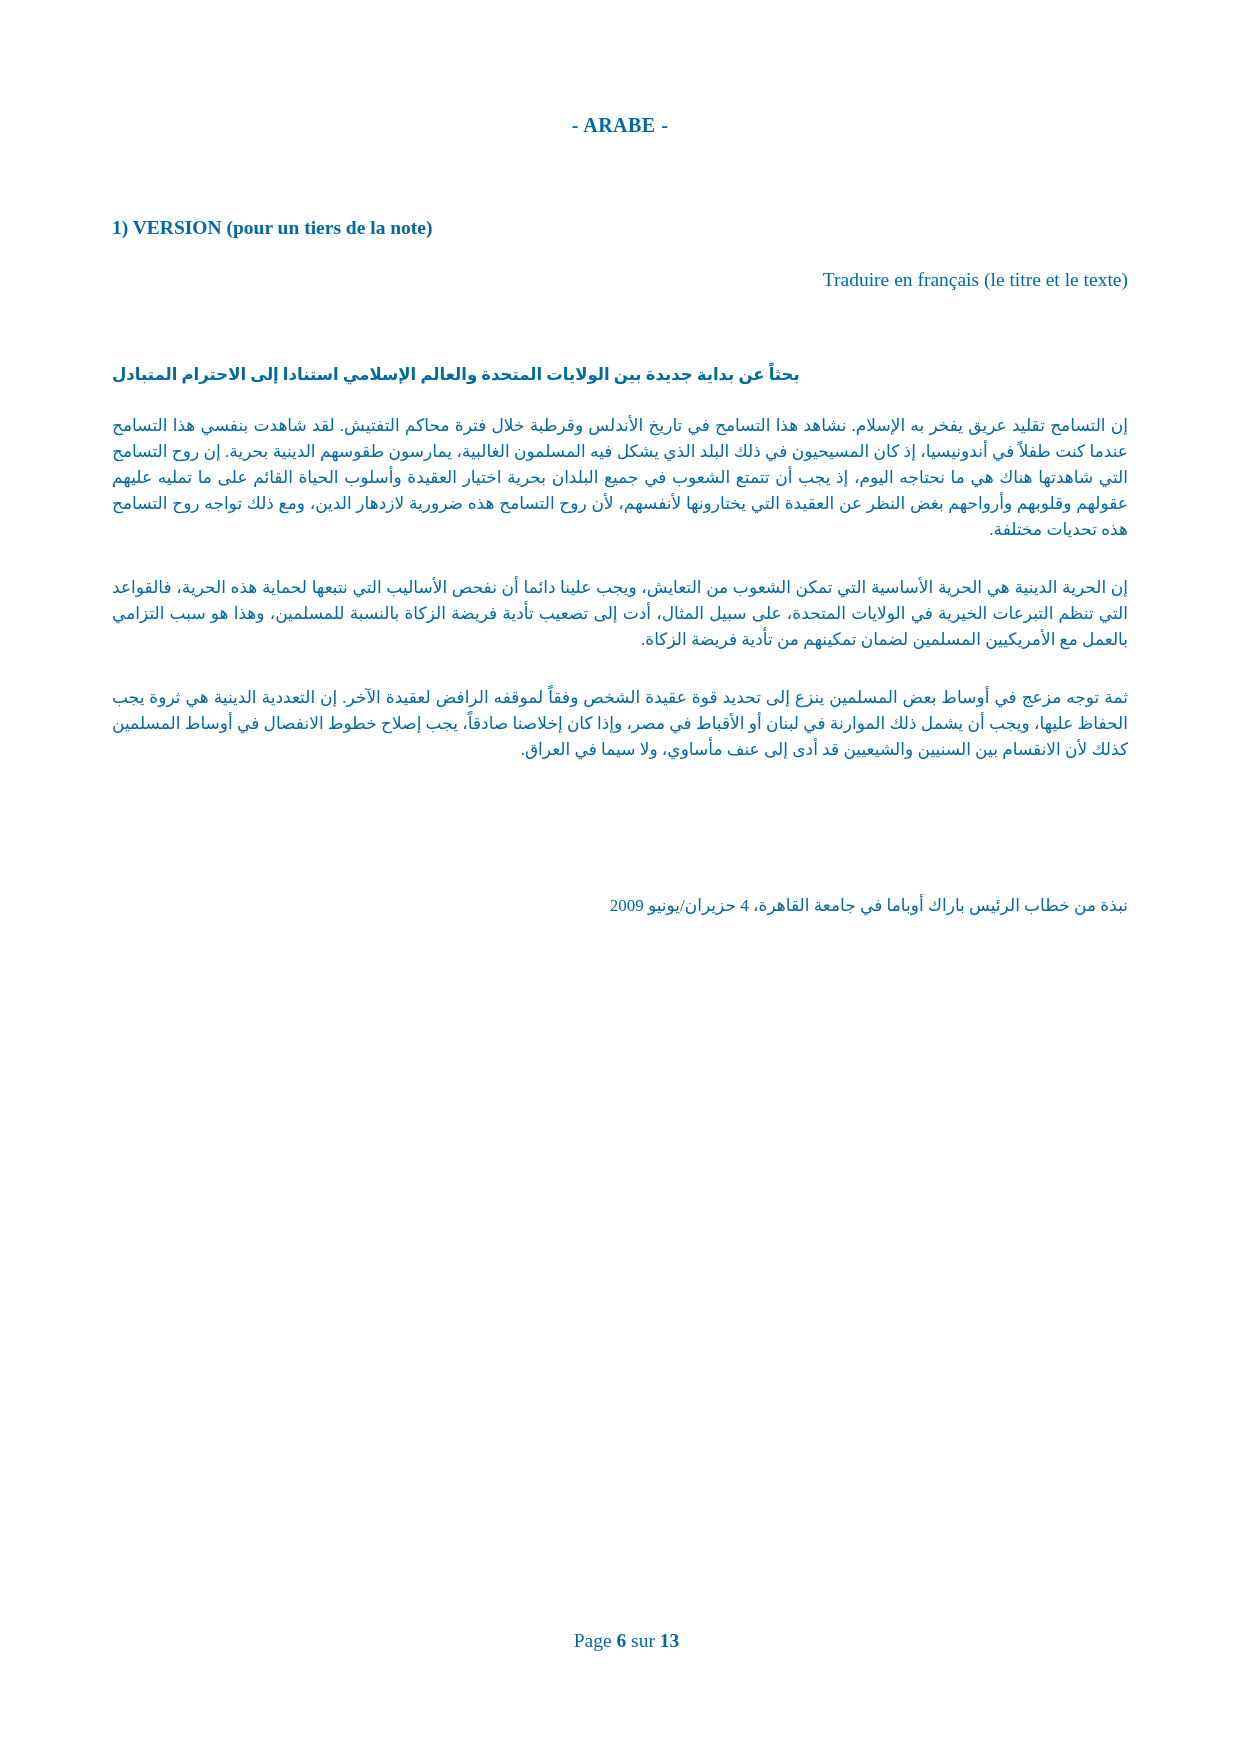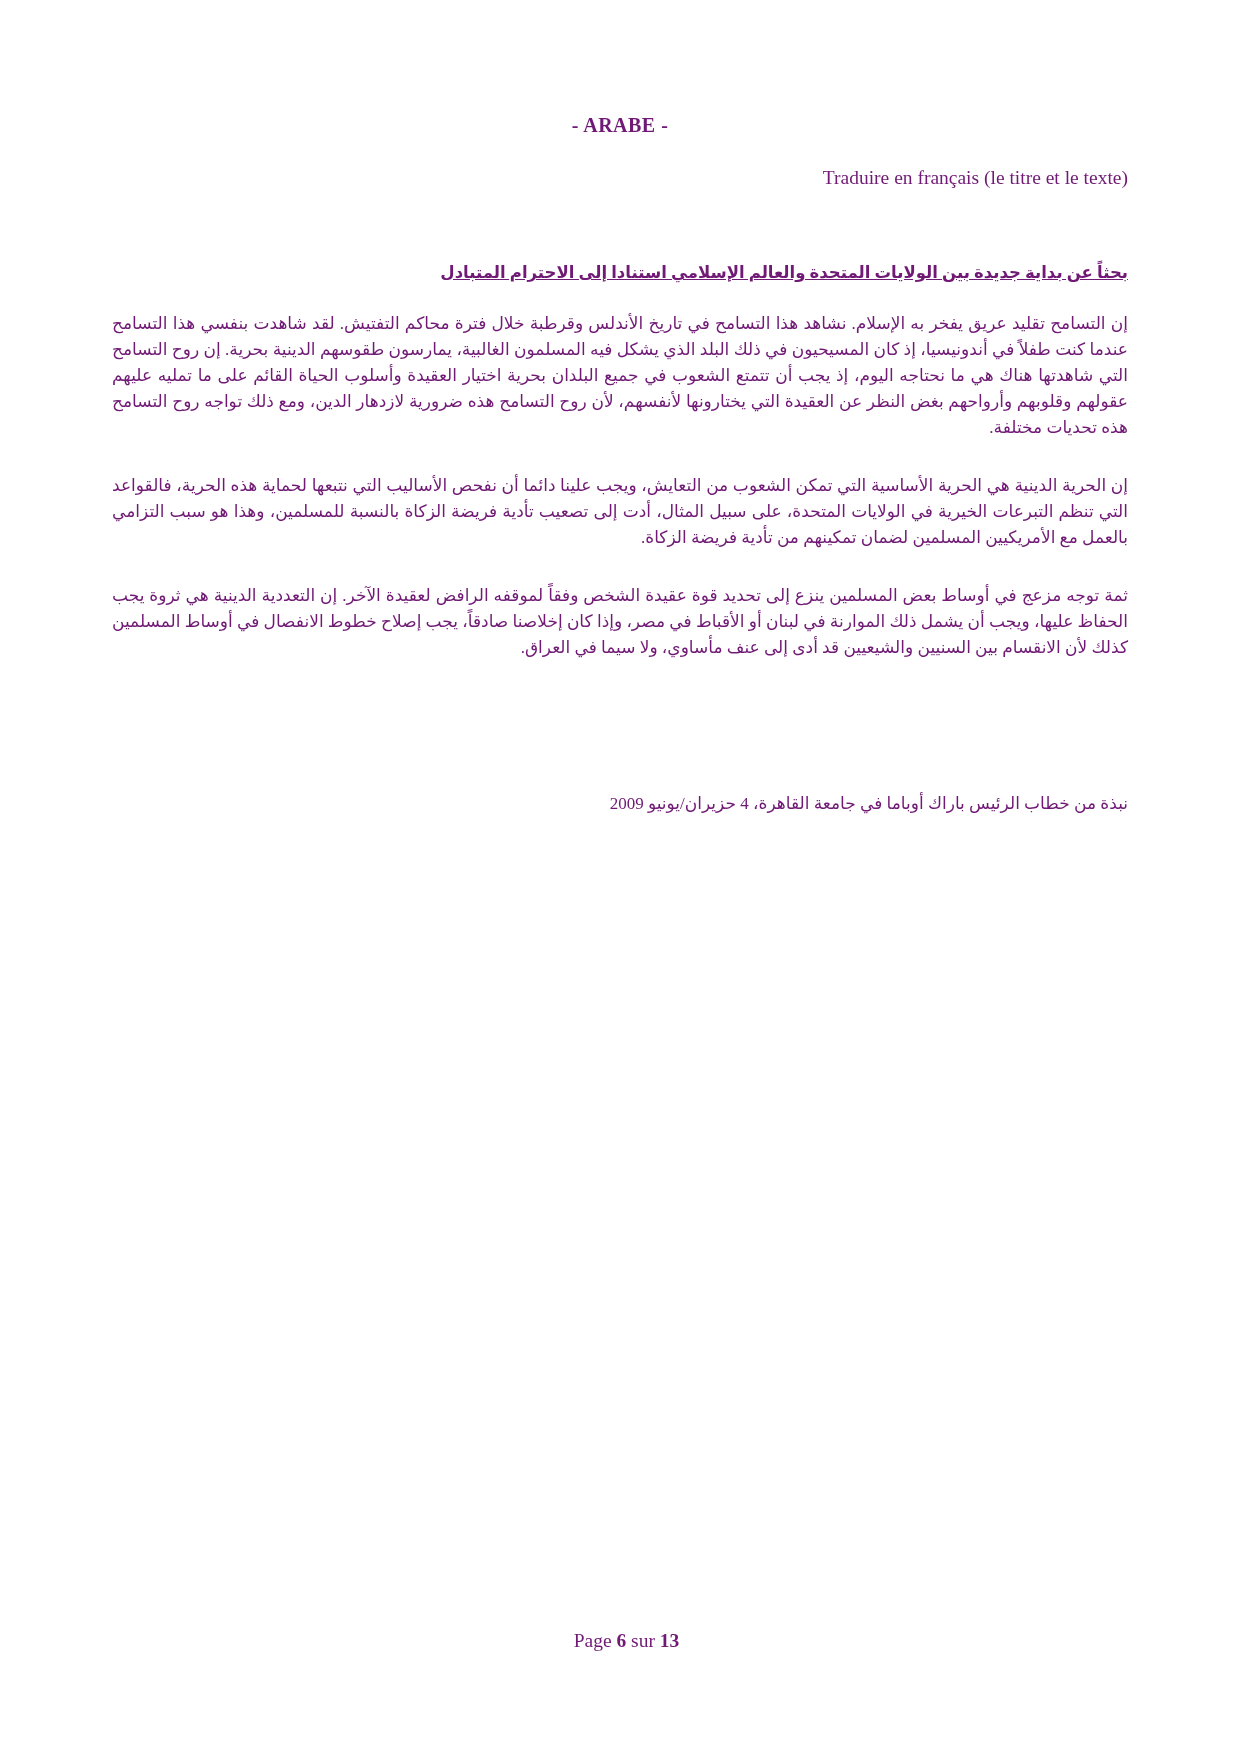--- a/index.html
+++ b/index.html
@@ -6,21 +6,21 @@
     margin: 0;
     padding: 0;
     background: #ffffff;
   }
   .page {
     position: relative;
     width: 1240px;
     height: 1754px;
     margin: 0 auto;
     background: #ffffff;
-    color: #701a75;
+    color: #0369a1;
     font-family: "Liberation Serif", "DejaVu Sans", serif;
     box-sizing: border-box;
     padding: 100px 112px 8px 112px;
     overflow: hidden;
   }
   .lang-header {
     text-align: center;
     font-weight: bold;
     font-size: 20px;
     letter-spacing: 0.5px;
@@ -31,26 +31,25 @@
     font-size: 19.5px;
     margin: 80px 0 0 0;
   }
   .instruction {
     font-size: 19.5px;
     margin: 30px 0 0 48px;
     text-align: right;
   }
   .arabic-title {
     direction: rtl;
-    text-align: right;
+    text-align: left;
     font-weight: bold;
     font-size: 16.5px;
     margin: 74px 0 16px 0;
     font-family: "Liberation Serif", "DejaVu Sans", serif;
-    text-decoration: underline;
   }
   .arabic-paragraph {
     direction: rtl;
     text-align: justify;
     font-size: 17px;
     line-height: 26px;
     margin: 32px 0 0 0;
     font-family: "Liberation Serif", "DejaVu Sans", serif;
   }
   .arabic-paragraph:first-of-type {
@@ -75,20 +74,21 @@
     font-weight: bold;
   }
 </style>
 </head>
 <body>
 
 <div class="page">
 
   <div class="lang-header">- ARABE -</div>
 
+  <div class="exercise-heading">1) VERSION (pour un tiers de la note)</div>
 
   <div class="instruction">Traduire en français (le titre et le texte)</div>
 
   <div class="arabic-title">بحثاً عن بداية جديدة بين الولايات المتحدة والعالم الإسلامي استنادا إلى الاحترام المتبادل</div>
 
   <p class="arabic-paragraph">إن التسامح تقليد عريق يفخر به الإسلام.  نشاهد هذا التسامح في تاريخ الأندلس وقرطبة  خلال فترة محاكم التفتيش. لقد شاهدت بنفسي هذا التسامح عندما كنت طفلاً في أندونيسيا، إذ كان المسيحيون في ذلك البلد الذي يشكل فيه المسلمون الغالبية، يمارسون طقوسهم الدينية بحرية. إن روح التسامح التي شاهدتها هناك هي ما نحتاجه اليوم، إذ يجب أن تتمتع الشعوب في جميع البلدان بحرية اختيار العقيدة وأسلوب الحياة القائم على ما تمليه عليهم عقولهم وقلوبهم وأرواحهم بغض النظر عن العقيدة التي يختارونها لأنفسهم، لأن روح التسامح هذه ضرورية لازدهار الدين، ومع ذلك تواجه روح التسامح هذه تحديات مختلفة.</p>
 
   <p class="arabic-paragraph">إن الحرية الدينية هي الحرية الأساسية التي تمكن الشعوب من التعايش، ويجب علينا دائما أن نفحص الأساليب التي نتبعها لحماية هذه الحرية، فالقواعد التي تنظم التبرعات الخيرية في الولايات المتحدة، على سبيل المثال، أدت إلى تصعيب تأدية فريضة الزكاة بالنسبة للمسلمين، وهذا هو سبب التزامي بالعمل مع الأمريكيين المسلمين لضمان تمكينهم من تأدية فريضة الزكاة.</p>
 
   <p class="arabic-paragraph">ثمة توجه مزعج في أوساط بعض المسلمين ينزع إلى تحديد قوة عقيدة الشخص وفقاً لموقفه الرافض لعقيدة الآخر.  إن التعددية الدينية هي ثروة يجب الحفاظ عليها، ويجب أن يشمل ذلك الموارنة في لبنان أو الأقباط في مصر، وإذا كان إخلاصنا صادقاً، يجب إصلاح خطوط الانفصال في أوساط المسلمين كذلك لأن الانقسام بين السنيين والشيعيين قد أدى إلى عنف مأساوي، ولا سيما في العراق.</p>

